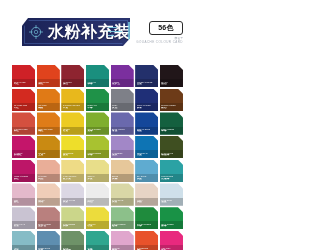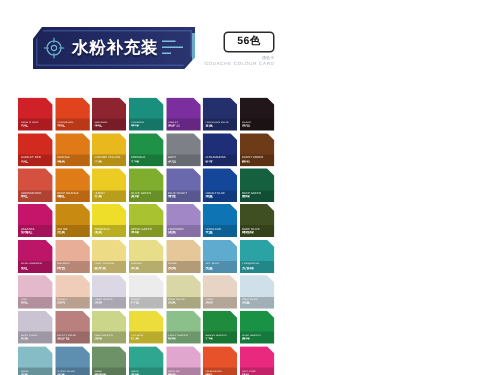--- a/index.html
+++ b/index.html
@@ -38,21 +38,21 @@
   }
   .crosshair{
     position:absolute;left:7px;top:7px;
     width:14px;height:14px;opacity:.85;
   }
   .banner-title{
     position:absolute;
     left:26px;top:50%;
     transform:translateY(-50%);
     color:#ffffff;
-    font-size:11px;
+    font-size:16px;
     font-weight:bold;
     letter-spacing:.5px;
     white-space:nowrap;
     text-shadow:0 1px 1px rgba(0,0,0,.4);
   }
   .deco-lines{
     position:absolute;
     right:6px;top:9px;
     width:16px;height:13px;
   }

